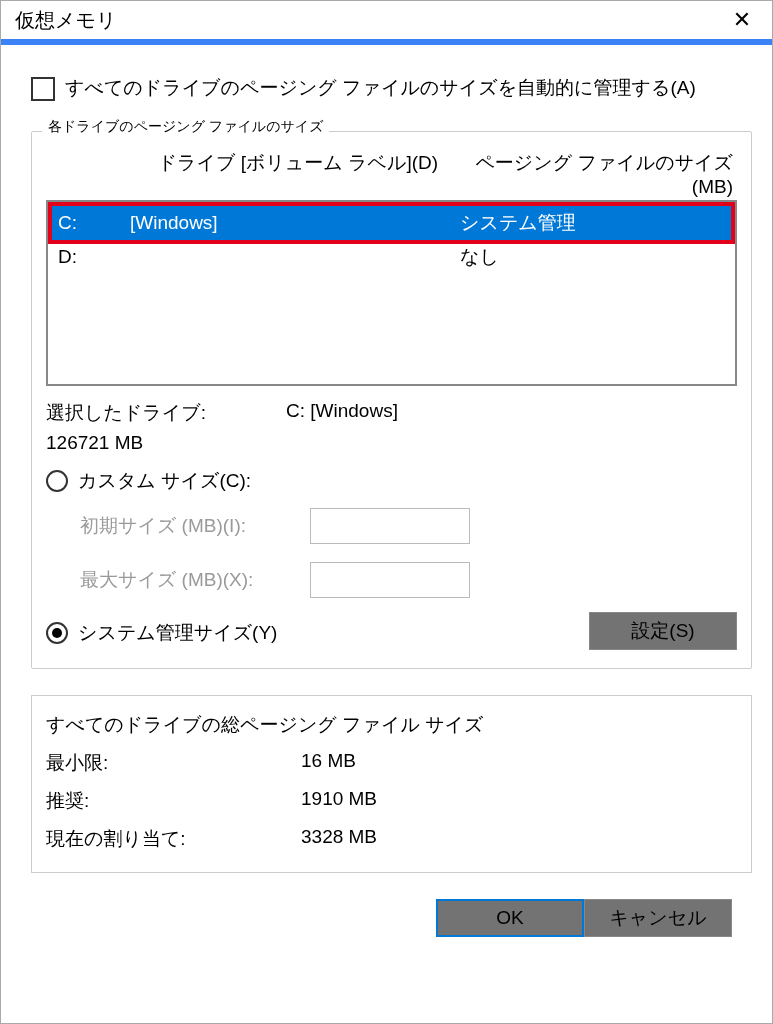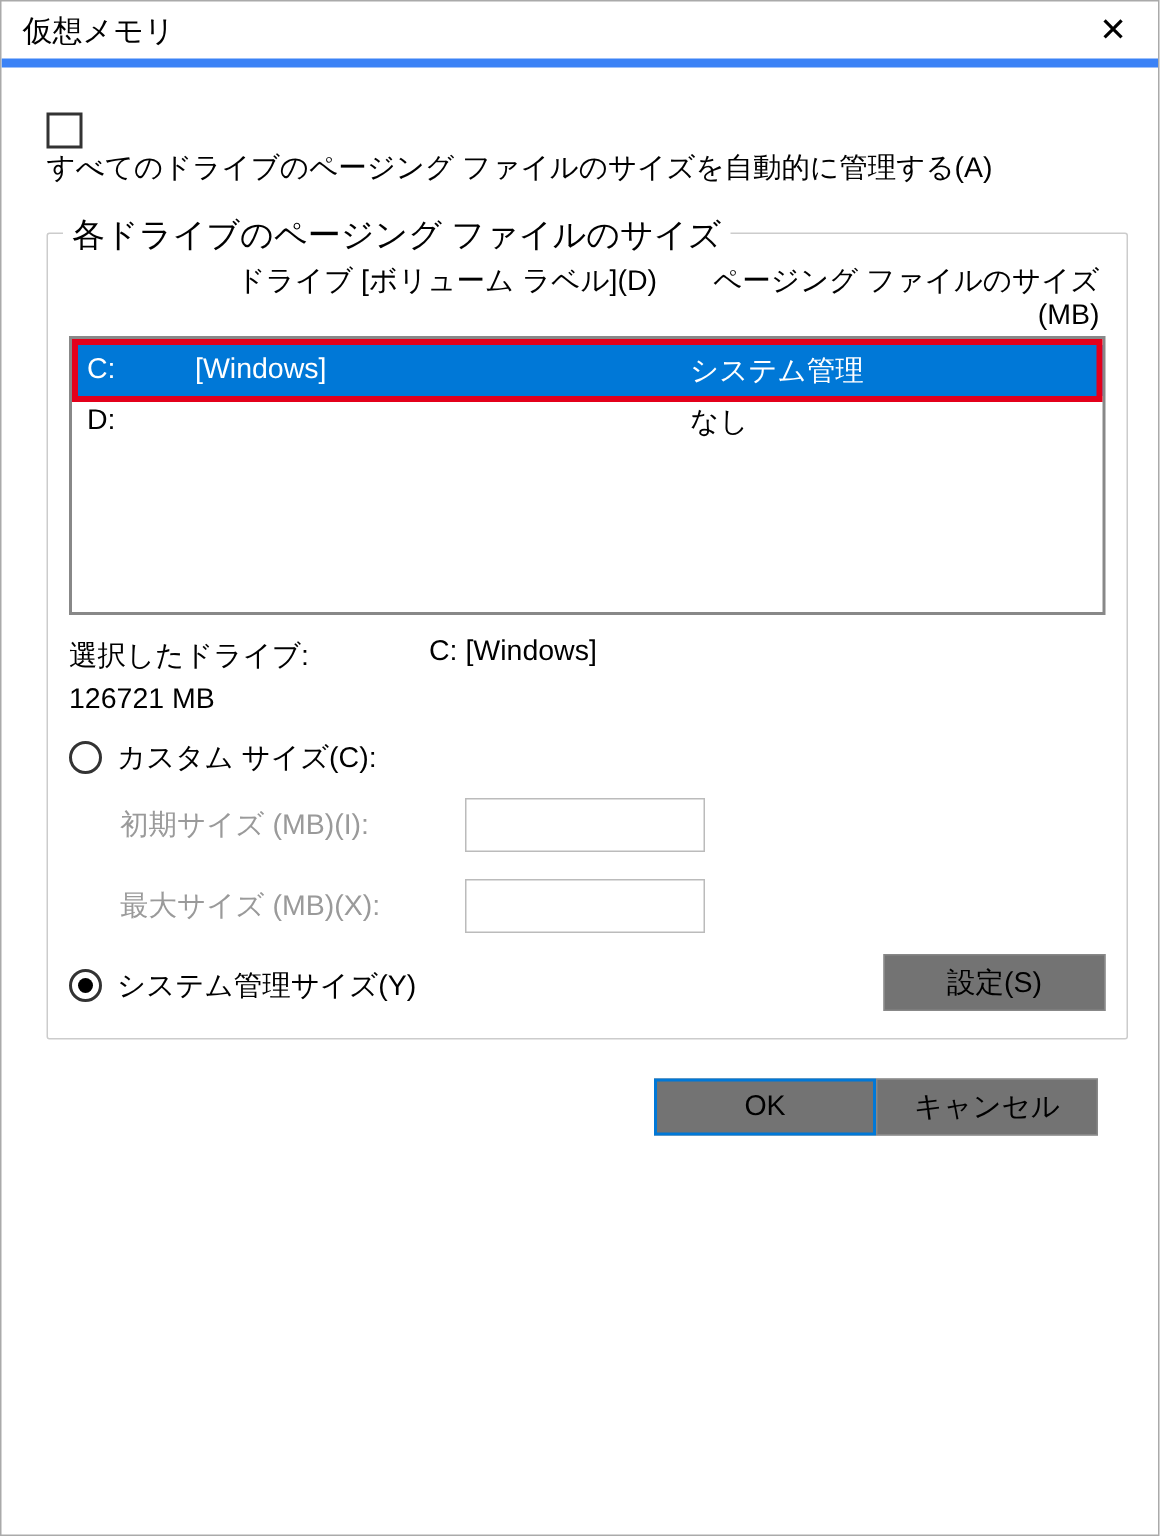--- a/index.html
+++ b/index.html
@@ -22,41 +22,41 @@
     padding-left: 14px;
     border-bottom: 6px solid #3b82f6;
   }
   .titlebar .title { font-size: 20px; }
   .close-btn {
     width: 60px; height: 44px;
     display: flex; align-items: center; justify-content: center;
     font-size: 22px;
   }
   .content { padding: 30px 20px 0 30px; }
-  .row { display: flex; align-items: flex-start; flex-direction: column; }
+  .row { display: flex; align-items: flex-end; }
   .checkbox {
     width: 24px; height: 24px;
     border: 2px solid #333;
     margin-right: 10px;
     flex-shrink: 0;
   }
   .groupbox {
     border: 1px solid #ccc;
     border-radius: 2px;
     padding: 10px 14px 18px 14px;
     margin-top: 30px;
     position: relative;
   }
   .groupbox .legend {
     position: absolute;
     top: -14px;
     left: 10px;
     background: #fff;
     padding: 0 6px;
-    font-size: 22px;
+    font-size: 14px;
   }
   .cols-header {
     display: flex;
     margin-top: 8px;
     padding: 0 4px;
     text-align: right;
   }
   .cols-header .c1 { width: 400px; }
   .listbox {
     border: 2px solid #888;
@@ -194,19 +194,34 @@
     <div class="radio-row" style="margin-top:22px">
       <div class="radio checked"></div>
       <span>システム管理サイズ(Y)</span>
     </div>
 
     <div class="set-btn-row">
       <div class="btn">設定(S)</div>
     </div>
   </div>
 
+  <div class="group2">
+    <div class="legend">すべてのドライブの総ページング ファイル サイズ</div>
+    <div class="kv2">
+      <span class="k">最小限:</span>
+      <span>16 MB</span>
+    </div>
+    <div class="kv2">
+      <span class="k">推奨:</span>
+      <span>1910 MB</span>
+    </div>
+    <div class="kv2">
+      <span class="k">現在の割り当て:</span>
+      <span>3328 MB</span>
+    </div>
+  </div>
 
   <div class="footer">
     <div class="btn primary">OK</div>
     <div class="btn">キャンセル</div>
   </div>
 
 </div>
 
 </body></html>

